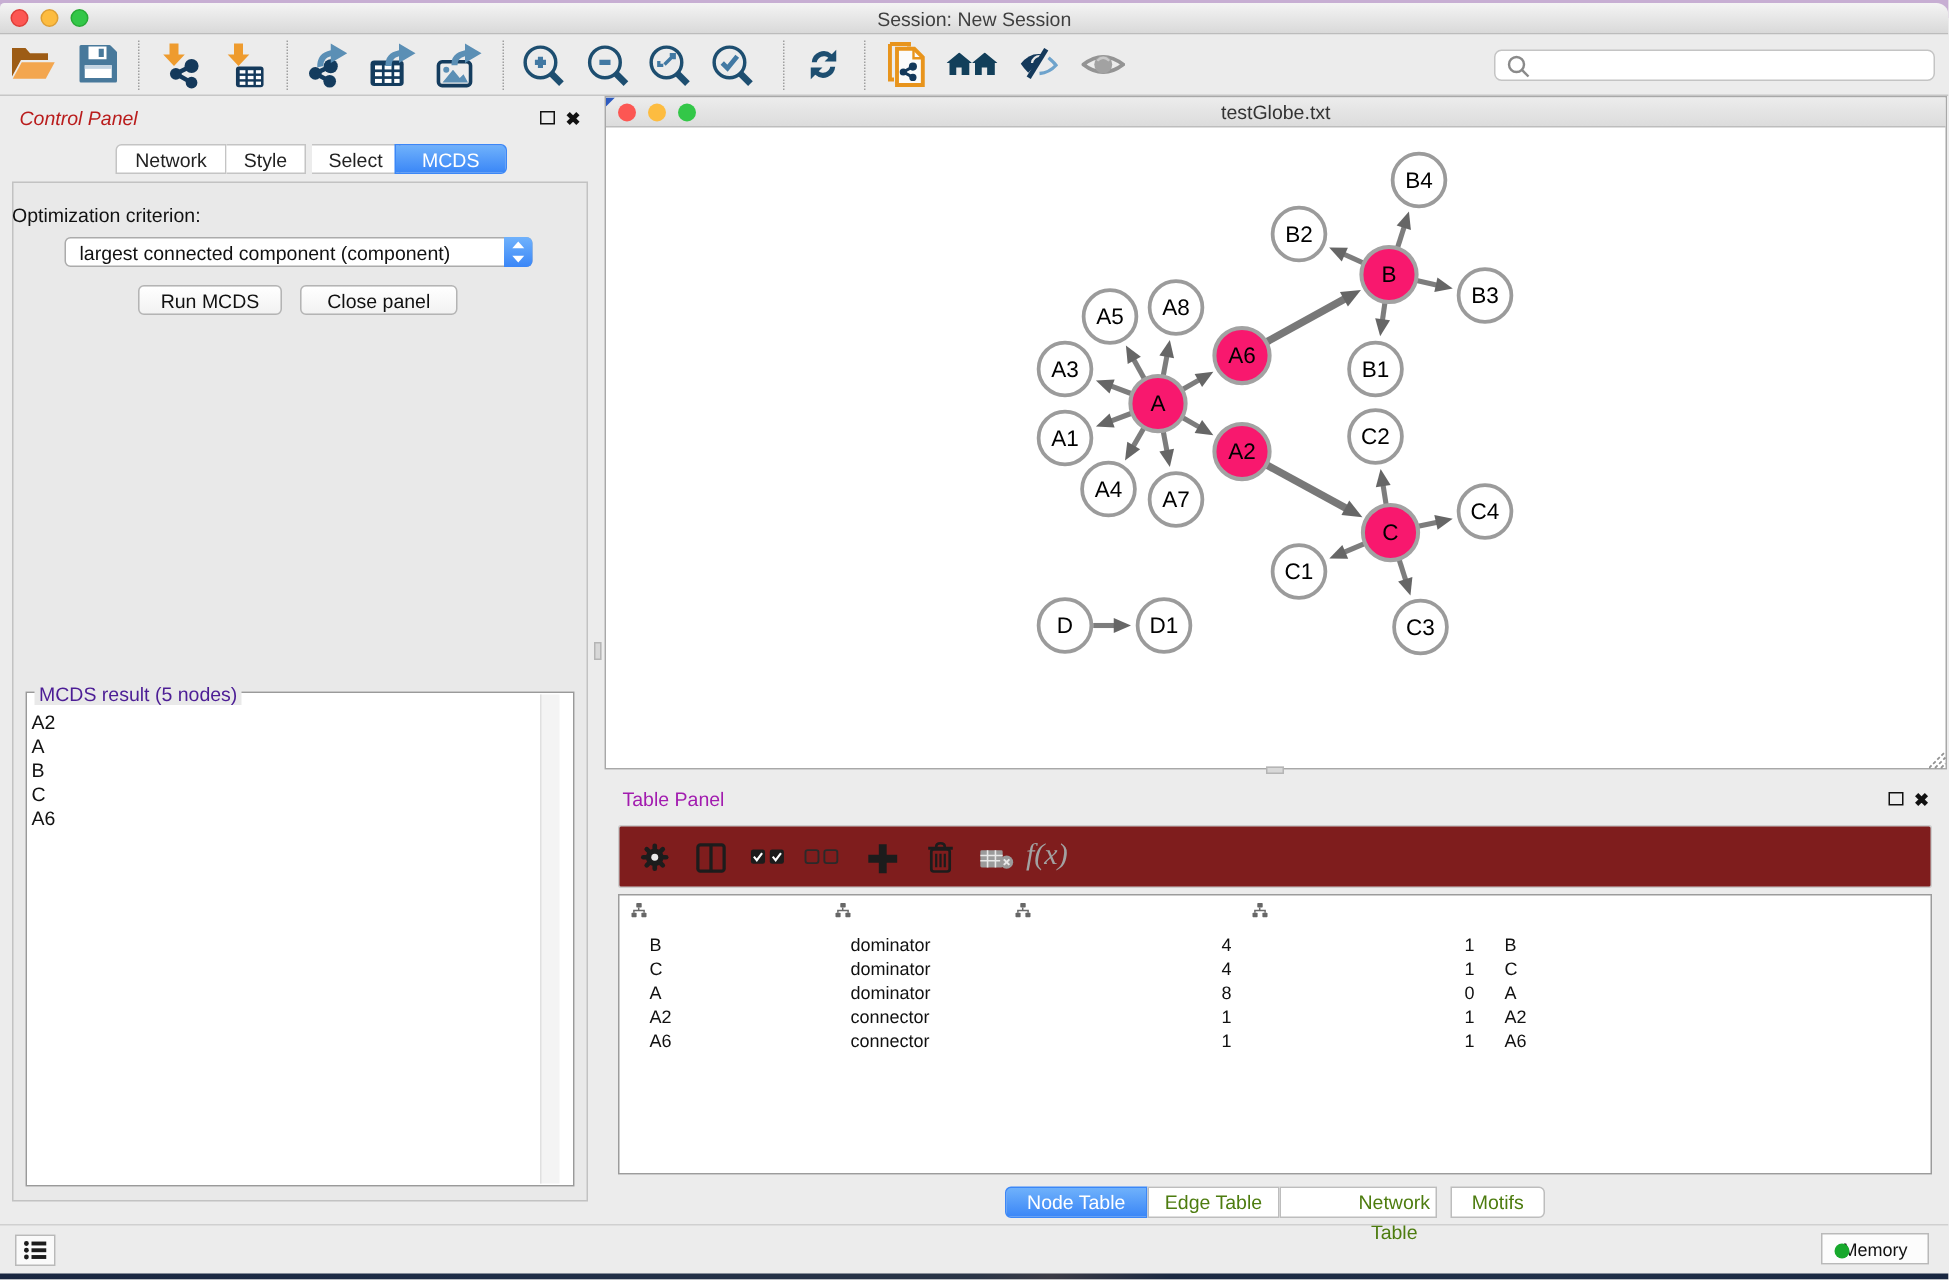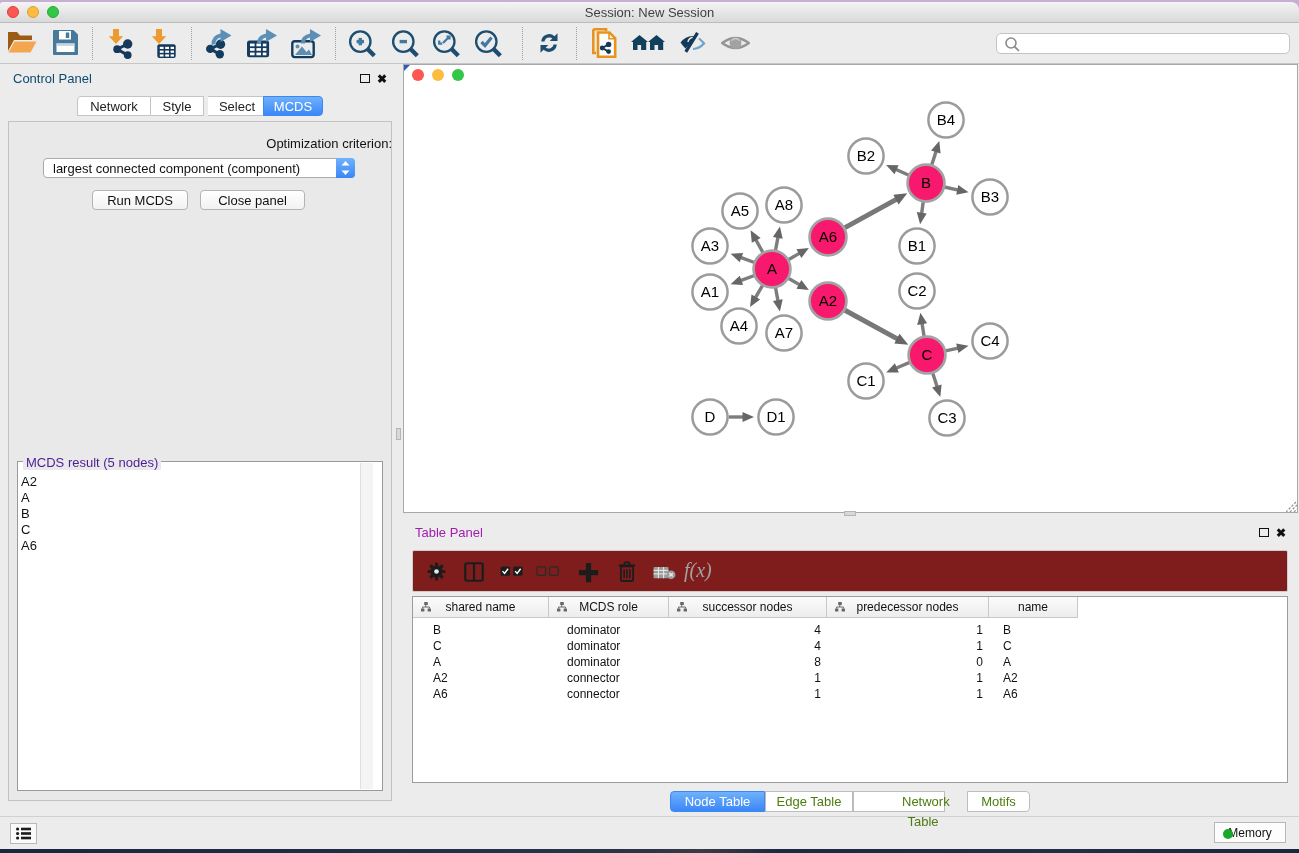--- a/index.html
+++ b/index.html
@@ -21,33 +21,33 @@
 
 #toolbar { left:0; top:24px; width:1299px; height:39px; background:#ececec; }
 .sep { top:27px; width:0; height:33px; border-left:1.5px dotted #9f9f9f; position:absolute; }
 .ticon { position:absolute; top:29px; }
 
 
 #search { left:996px; top:33px; width:294px; height:21px; background:#fff;
   border:1px solid #c4c4c4; border-radius:5px; }
 
 
-#cp-title { left:13px; top:71px; font-size:13px; color:#0c4a6e; }
+#cp-title { left:13px; top:71px; font-size:13px; color:#b91c1c;font-style:italic; }
 #cp-float { left:360px; top:74px; width:10px; height:9px; border:1.5px solid #111; }
 #cp-close { left:377px; top:72px; font-size:12px; color:#111; font-weight:bold; }
 #cp-body { left:8px; top:121px; width:384px; height:680px; background:#e9e9e9;
   border:1px solid #c2c2c2; }
 .tab { position:absolute; top:96px; height:20px; background:#fff; border:1px solid #c4c4c4;
   font-size:13px; color:#222; text-align:center; line-height:19px; }
 #tab-net { left:77px; width:74px; border-radius:4px 0 0 0; }
 #tab-style { left:151px; width:53px; border-left:none; }
 #tab-select { left:208px; width:59px; border-left:none; }
-#tab-mcds { left:263px; width:60px; background:linear-gradient(#6fb1fb,#3b87f7); border-color:#3b87f7; color:#fff; border-radius:0 4px 4px 0; }
-
-#opt-label { left:8px; top:136px; width:384px; text-align:right; font-size:13px; color:#111; }
+#tab-mcds { left:263px; width:75px; background:linear-gradient(#6fb1fb,#3b87f7); border-color:#3b87f7; color:#fff; border-radius:0 4px 4px 0; }
+
+#opt-label { left:8px; top:136px; width:384px; text-align:left; font-size:13px; color:#111; }
 #combo { left:43px; top:158px; width:312px; height:20px; background:#fff; border:1px solid #ababab; border-radius:4px; font-size:13px; color:#111; line-height:19px; padding-left:9px; }
 #combo-btn { left:336px; top:158px; width:19px; height:20px; border-radius:0 4px 4px 0; background:linear-gradient(#70b2fc,#3a86f7); }
 .btn { position:absolute; height:20px; background:linear-gradient(#ffffff,#f2f2f2); border:1px solid #b4b4b4; border-radius:4px; font-size:13px; color:#111; text-align:center; line-height:19px; }
 #btn-run { left:92px; top:190px; width:96px; }
 #btn-close { left:200px; top:190px; width:105px; }
 
 #mcds-box { left:17px; top:461px; width:366px; height:330px; border:1px solid #9a9a9a; background:#fff; }
 #mcds-label { left:23px; top:455px; font-size:13px; color:#4c1d95; background:#e9e9e9; padding:0 3px; }
 #mcds-list { left:21px; top:474px; font-size:13px; color:#111; line-height:16px; }
 #mcds-scroll { left:360px; top:463px; width:13px; height:326px; background:#f4f4f4; border-left:1px solid #e0e0e0; }
@@ -263,20 +263,21 @@
  </svg>
 </div>
 <div id="btn-run" class="btn">Run MCDS</div>
 <div id="btn-close" class="btn">Close panel</div>
 <div id="mcds-box" class="abs"></div>
 <div id="mcds-scroll" class="abs"></div>
 <div id="mcds-label" class="abs">MCDS result (5 nodes)</div>
 <div id="mcds-list" class="abs">A2<br>A<br>B<br>C<br>A6</div>
 
 <div id="netwin" class="abs">
+  <div id="nw-titlebar">testGlobe.txt</div>
   <svg style="position:absolute;left:0;top:0;" width="6" height="6" viewBox="0 0 6 6">
       <path d="M0 0 L6 0 L0 6 Z" fill="#2e5bc0"></path>
     </svg>
   <div class="tl2" style="left:8px;background:#fc5753;"></div>
   <div class="tl2" style="left:28px;background:#fdbc40;"></div>
   <div class="tl2" style="left:48px;background:#33c748;"></div>
   <svg id="graph" width="893" height="424" style="position:absolute;left:0;top:22px;" font-family="Liberation Sans, sans-serif">
 <line x1="358.9" y1="165.5" x2="351.7" y2="152.5" stroke="#7d7d7d" stroke-width="3.4"></line>
 <polygon points="346.6,143.3 356.6,150.9 347.8,155.7" fill="#666666"></polygon>
 <line x1="371.5" y1="163.5" x2="374.0" y2="149.9" stroke="#7d7d7d" stroke-width="3.4"></line>
@@ -418,27 +419,20 @@
         <line x1="6" y1="1" x2="6" y2="14"></line>
         <line x1="12" y1="1" x2="12" y2="14"></line>
       </g>
   <circle cx="20.5" cy="10" r="5" fill="#9b9b9b"></circle>
   <path d="M18.4 7.9 L22.6 12.1 M22.6 7.9 L18.4 12.1" stroke="#e8e8e8" stroke-width="1.6"></path>
  </svg>
 
  <div style="position:absolute;left:271px;top:8px;font-family:'Liberation Serif',serif;font-style:italic;font-size:20px;color:#a2a2a2;">f(x)</div>
 </div>
 <div id="tp-table" class="abs">
-  <div id="tp-header" style="width:665px;">
-    <div class="th" style="left:0;width:136px;">shared name</div>
-    <div class="th" style="left:136px;width:120px;">MCDS role</div>
-    <div class="th" style="left:256px;width:158px;">successor nodes</div>
-    <div class="th" style="left:414px;width:162px;">predecessor nodes</div>
-    <div class="th" style="left:576px;width:89px;border-right:1px solid #c8c8c8;">name</div>
-  </div>
   <svg style="position:absolute;left:0;top:0;" width="665" height="21">
    <g fill="#676767">
     <g transform="translate(8,5)">
           <rect x="3.2" y="0" width="3.6" height="3" rx="0.5"></rect>
           <rect x="0" y="6.5" width="3.4" height="3" rx="0.5"></rect>
           <rect x="6.6" y="6.5" width="3.4" height="3" rx="0.5"></rect>
           <path d="M4.8 3 L4.8 5 M1.6 6.5 L1.6 5 L8.4 5 L8.4 6.5" stroke="#6a6a6a" stroke-width="1" fill="none"></path>
         </g>
     <g transform="translate(144,5)">
           <rect x="3.2" y="0" width="3.6" height="3" rx="0.5"></rect>
@@ -463,21 +457,21 @@
 
   <div class="td" style="left:20px;top:25px;line-height:16px;">B<br>C<br>A<br>A2<br>A6</div>
   <div class="td" style="left:154px;top:25px;line-height:16px;">dominator<br>dominator<br>dominator<br>connector<br>connector</div>
   <div class="td" style="left:0;top:25px;line-height:16px;width:408px;text-align:right;">4<br>4<br>8<br>1<br>1</div>
   <div class="td" style="left:0;top:25px;line-height:16px;width:570px;text-align:right;">1<br>1<br>0<br>1<br>1</div>
   <div class="td" style="left:590px;top:25px;line-height:16px;">B<br>C<br>A<br>A2<br>A6</div>
 </div>
 
 <div class="btab" id="btab-node" style="left:670px;width:95px;">Node Table</div>
 <div class="btab" style="left:765px;width:88px;">Edge Table</div>
-<div class="btab" style="left:853px;width:92px;padding-left:48px;">Network Table</div>
+<div class="btab" style="left:853px;width:105px;padding-left:48px;">Network Table</div>
 <div class="btab" id="btab-motifs" style="left:967px;width:63px;">Motifs</div>
 
 <div class="abs" style="left:396px;top:428px;width:5px;height:12px;background:#d8d8d8;border:1px solid #b5b5b5;"></div>
 <div class="abs" style="left:844px;top:511px;width:12px;height:5px;background:#d8d8d8;border:1px solid #b5b5b5;"></div>
 
 <svg class="abs" style="left:1286px;top:501px;" width="12" height="12" viewBox="0 0 12 12">
  <g stroke="#939393" stroke-width="1.2" stroke-dasharray="2.4,1.5">
       <line x1="0" y1="11" x2="11" y2="0"></line>
       <line x1="4" y1="11" x2="11" y2="4"></line>
       <line x1="8" y1="11" x2="11" y2="8"></line>

